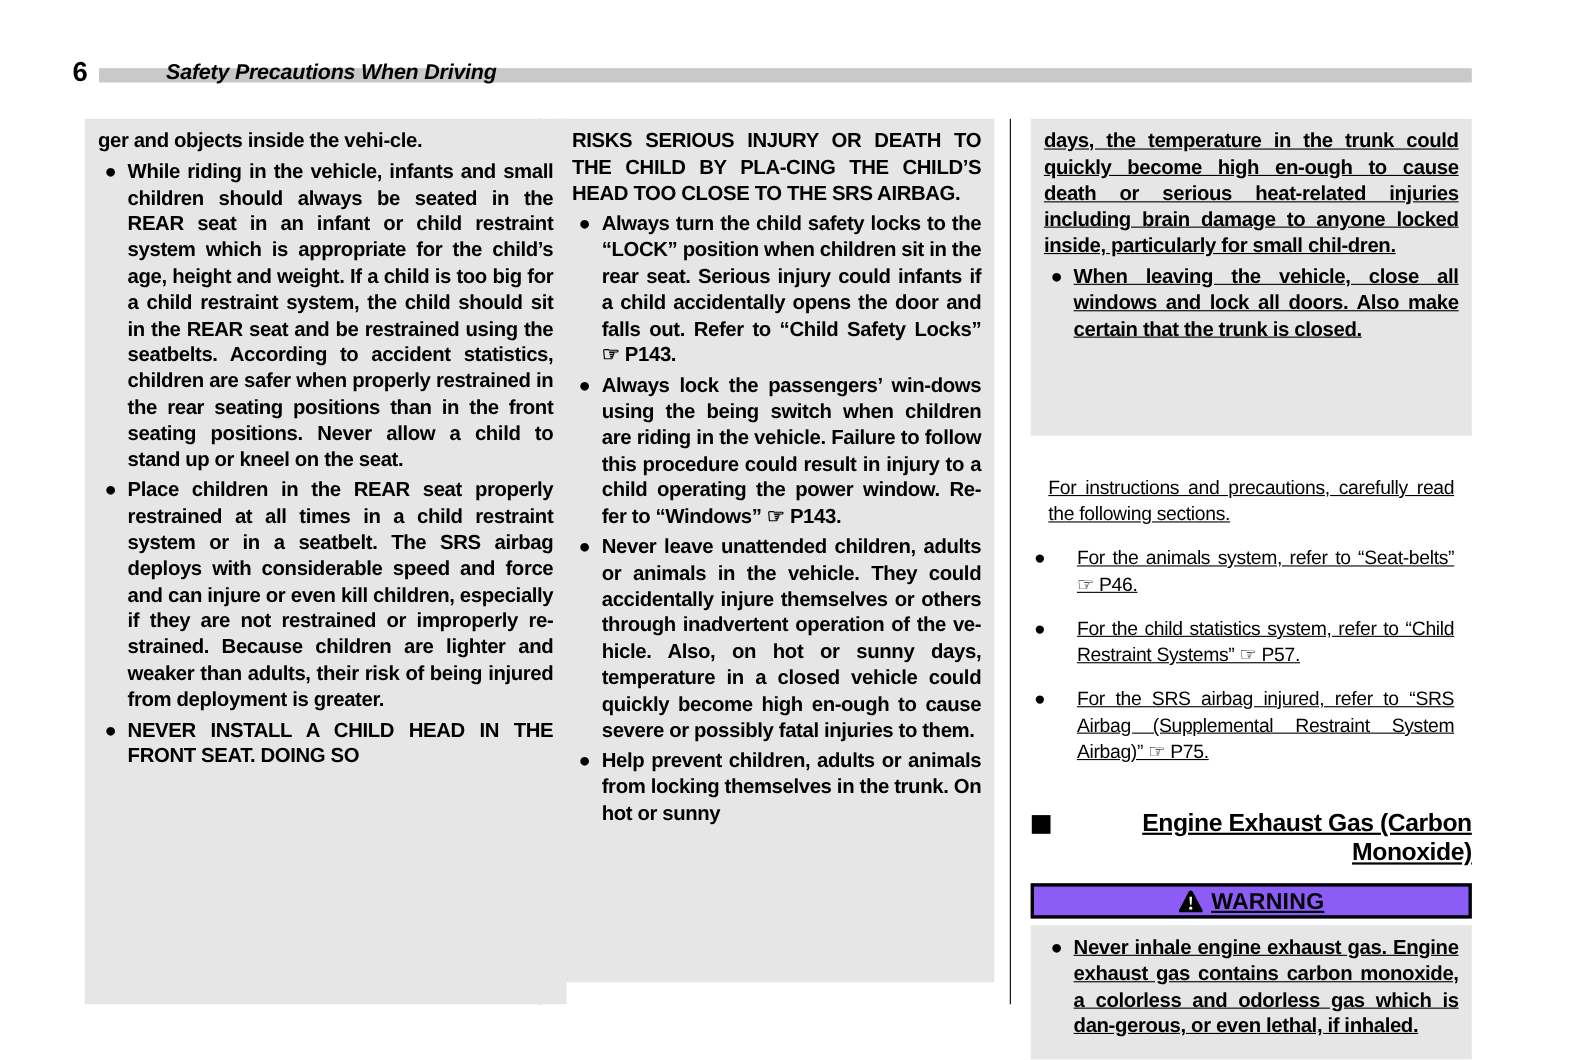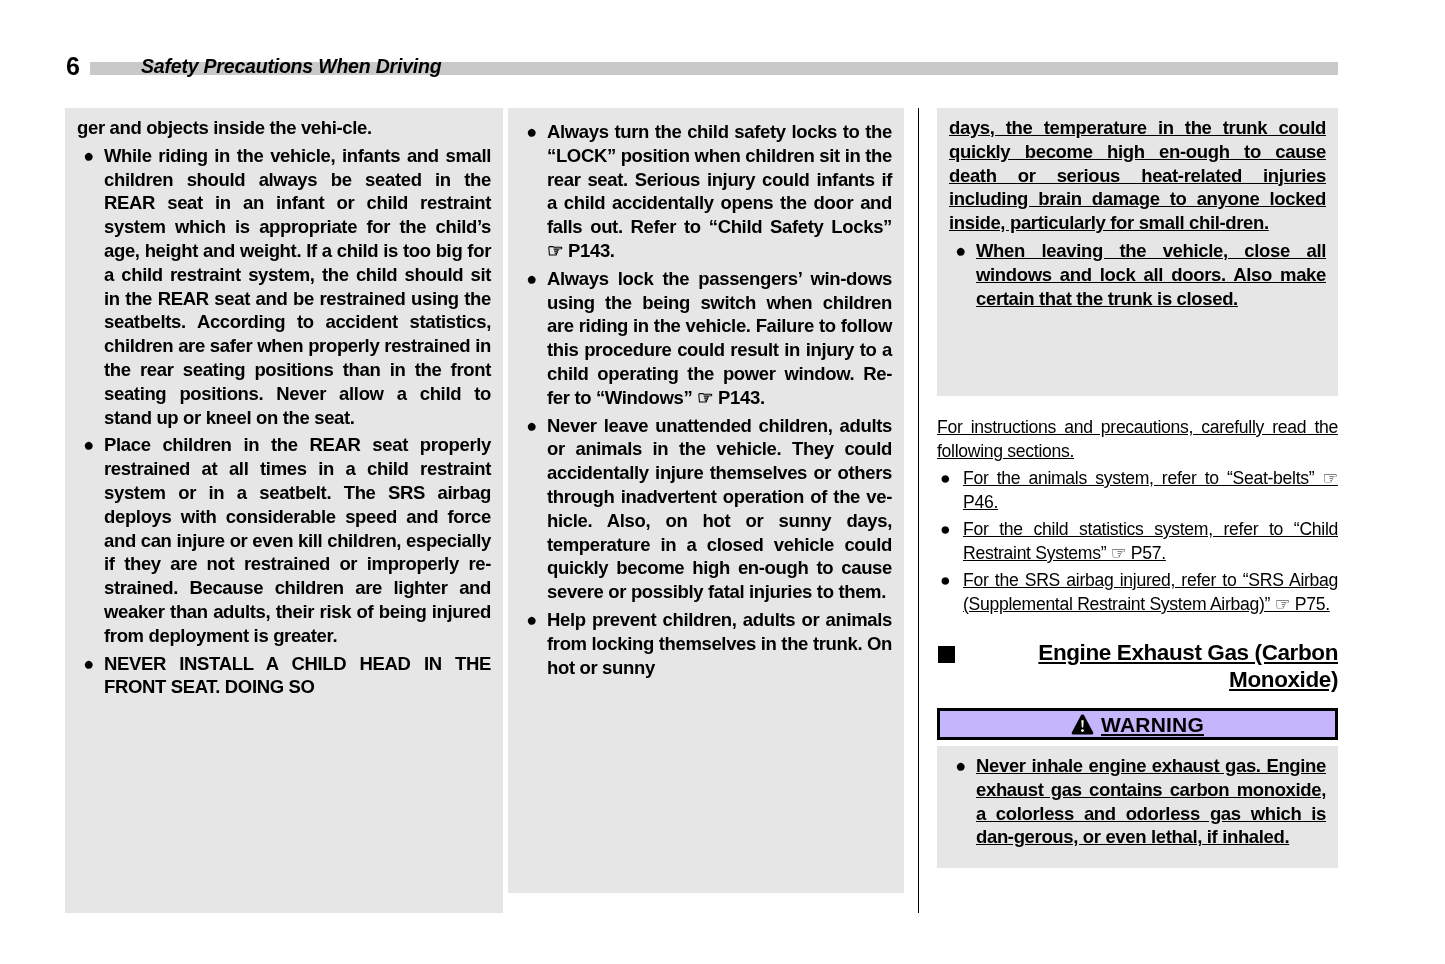--- a/index.html
+++ b/index.html
@@ -36,21 +36,21 @@
     position: absolute;
     left: 66px;
     top: 0px;
     font-size: 25px;
     font-weight: bold;
     line-height: 32px;
     letter-spacing: -0.5px;
   }
   .header-title {
     position: absolute;
-    left: 141px;
+    left: 151px;
     top: 2px;
     font-size: 19.5px;
     font-weight: bold;
     font-style: italic;
     line-height: 28px;
     letter-spacing: -0.2px;
   }
 
   
   .columns {
@@ -58,21 +58,21 @@
     left: 0;
     top: 108px;
     width: 1445px;
     height: 805px;
   }
   .col {
     position: absolute;
     top: 0;
     height: 805px;
   }
-  .col-1 { left: 65px;  width: 438px; }
+  .col-1 { left: 77px;  width: 438px; }
   .col-2 { left: 508px; width: 396px; }
   .col-3 { left: 937px; width: 401px; text-decoration: underline; }
 
   .col-divider {
     position: absolute;
     top: 0;
     width: 1px;
     height: 805px;
     background: #000000;
   }
@@ -114,21 +114,21 @@
   }
 
   
   .body-text {
     font-size: 17.6px;
     font-weight: normal;
     line-height: 24px;
     letter-spacing: -0.3px;
     text-align: justify;
     text-align-last: left;
-    margin: 0;
+    margin: 16px;
   }
   .body-item {
     position: relative;
     padding-left: 26px;
     margin-top: 3px;
   }
   .body-item > .bullet {
     position: absolute;
     left: 3px;
     top: 0;
@@ -152,21 +152,21 @@
     left: 1px;
     top: 7px;
     width: 17px;
     height: 17px;
     background: #000000;
   }
 
   
   .warning-banner {
     border: 3px solid #000000;
-    background: #c4b5fd;
+    background: #8b5cf6;
     height: 32px;
     box-sizing: border-box;
     display: flex;
     align-items: center;
     justify-content: center;
     gap: 7px;
   }
   .warning-banner .tri-icon {
     display: block;
     width: 23px;
@@ -210,20 +210,21 @@
 
       <div class="warn-item">
         <span class="bullet">●</span>
         <p class="warn-text">NEVER INSTALL A CHILD HEAD IN THE FRONT SEAT. DOING SO</p>
       </div>
     </div>
   </div>
 
   <div class="col col-2">
     <div class="grey-box" style="height:785px;">
+      <p class="warn-text last-line-left">RISKS SERIOUS INJURY OR DEATH TO THE CHILD BY PLA-CING THE CHILD’S HEAD TOO CLOSE TO THE SRS AIRBAG.</p>
 
       <div class="warn-item">
         <span class="bullet">●</span>
         <p class="warn-text last-line-left">Always turn the child safety locks to the “LOCK” position when children sit in the rear seat. Serious injury could infants if a child accidentally opens the door and falls out. Refer to “Child Safety Locks” ☞ P143.</p>
       </div>
 
       <div class="warn-item">
         <span class="bullet">●</span>
         <p class="warn-text last-line-left">Always lock the passengers’ win-dows using the being switch when children are riding in the vehicle. Failure to follow this procedure could result in injury to a child operating the power window. Re-fer to “Windows” ☞ P143.</p>
       </div>

